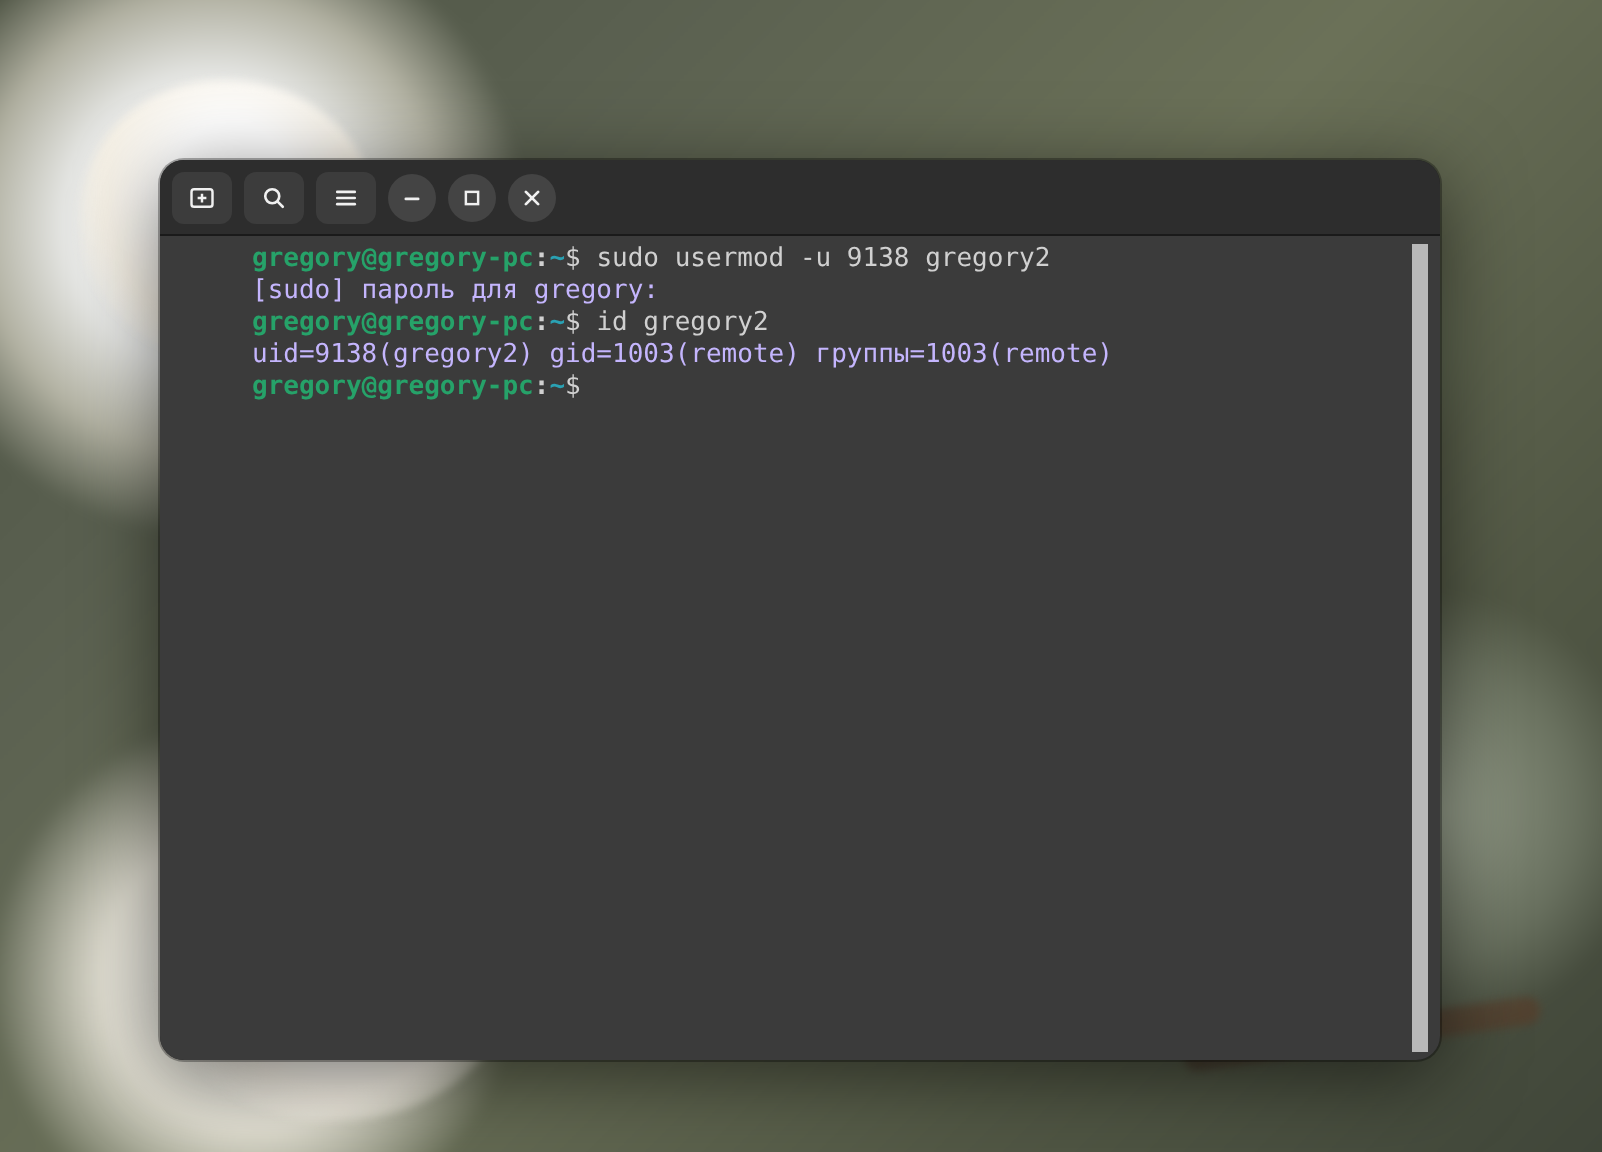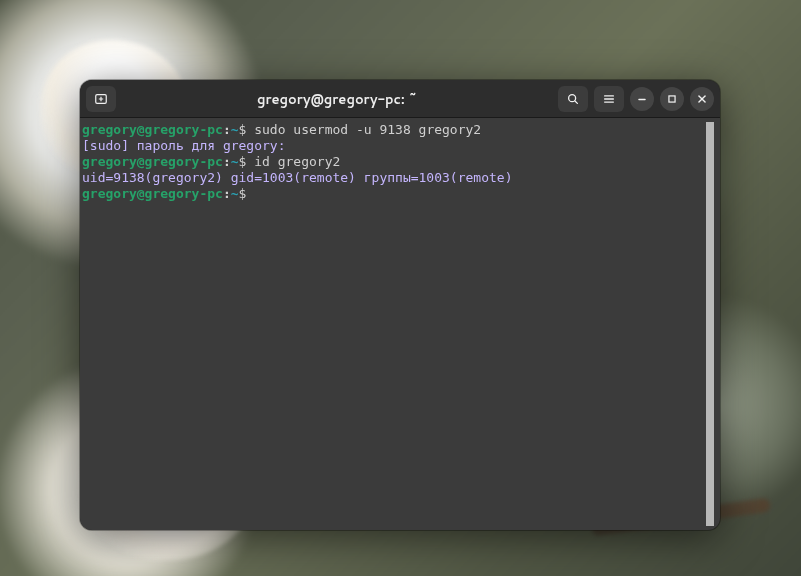--- a/index.html
+++ b/index.html
@@ -78,20 +78,21 @@
     display: flex;
   }
   .terminal-content {
     flex: 1;
     font-family: "DejaVu Sans Mono", "Liberation Mono", Consolas, monospace;
     font-size: 13px;
     line-height: 16px;
     color: #d0d0d0;
     white-space: pre;
     overflow: hidden;
+    margin-left: 44px;
   }
   .scrollbar {
     width: 8px;
     background: #b8b8b8;
     border-radius: 0;
     margin-left: 2px;
   }
   .prompt-user { color: #26a269; font-weight: bold; }
   .prompt-colon { color: #d0d0d0; font-weight: bold; }
   .prompt-path { color: #2aa1b3; font-weight: bold; }
@@ -110,21 +111,20 @@
 
 <div class="terminal-window">
   <div class="titlebar">
     <div class="tb-btn">
       <svg viewBox="0 0 16 16">
           <rect x="2" y="3" width="12" height="10" rx="1.5" fill="none" stroke="currentColor" stroke-width="1.4"></rect>
           <line x1="8" y1="5.5" x2="8" y2="10.5" stroke="currentColor" stroke-width="1.4"></line>
           <line x1="5.5" y1="8" x2="10.5" y2="8" stroke="currentColor" stroke-width="1.4"></line>
         </svg>
     </div>
-    <div class="tb-title">gregory@gregory-pc: ~</div>
     <div class="tb-btn">
       <svg viewBox="0 0 16 16">
           <circle cx="7" cy="7" r="4" fill="none" stroke="currentColor" stroke-width="1.5"></circle>
           <line x1="10.2" y1="10.2" x2="13" y2="13" stroke="currentColor" stroke-width="1.5" stroke-linecap="round"></line>
         </svg>
     </div>
     <div class="tb-btn">
       <svg viewBox="0 0 16 16">
           <line x1="3" y1="4.5" x2="13" y2="4.5" stroke="currentColor" stroke-width="1.5" stroke-linecap="round"></line>
           <line x1="3" y1="8" x2="13" y2="8" stroke="currentColor" stroke-width="1.5" stroke-linecap="round"></line>

